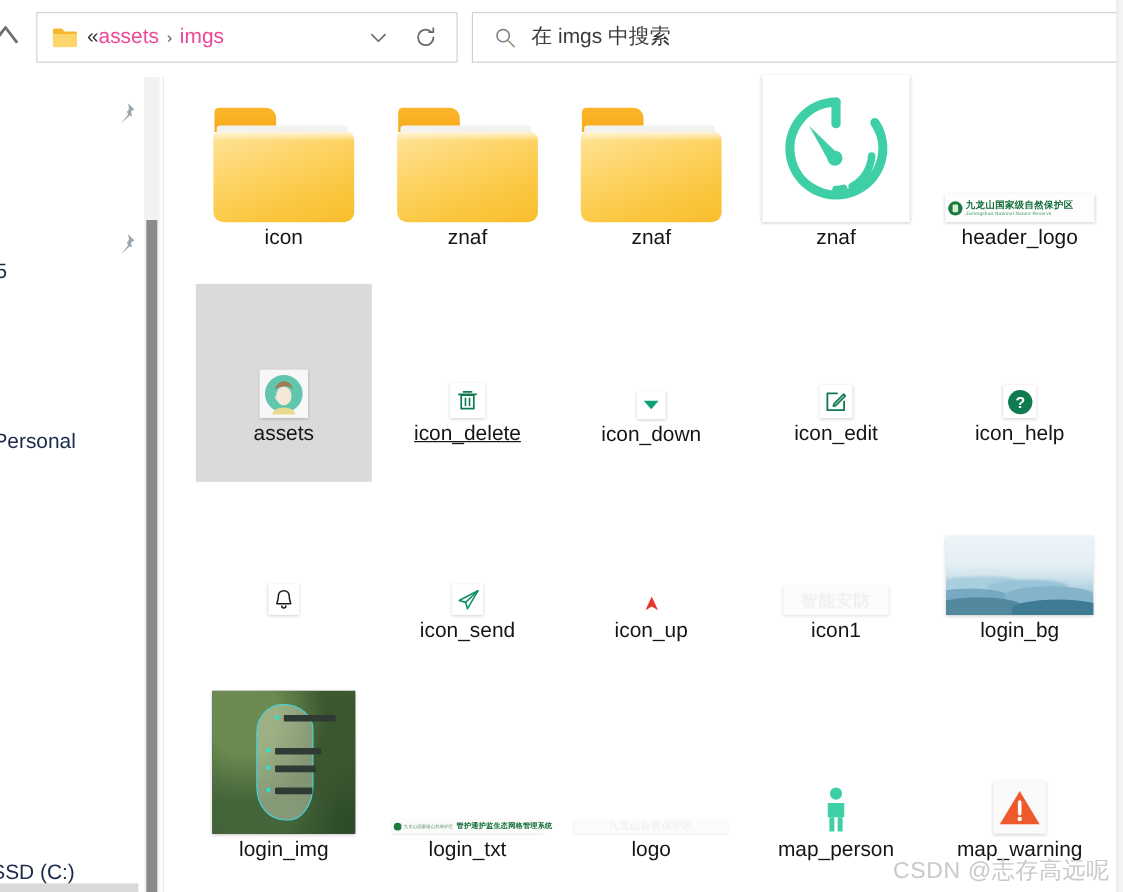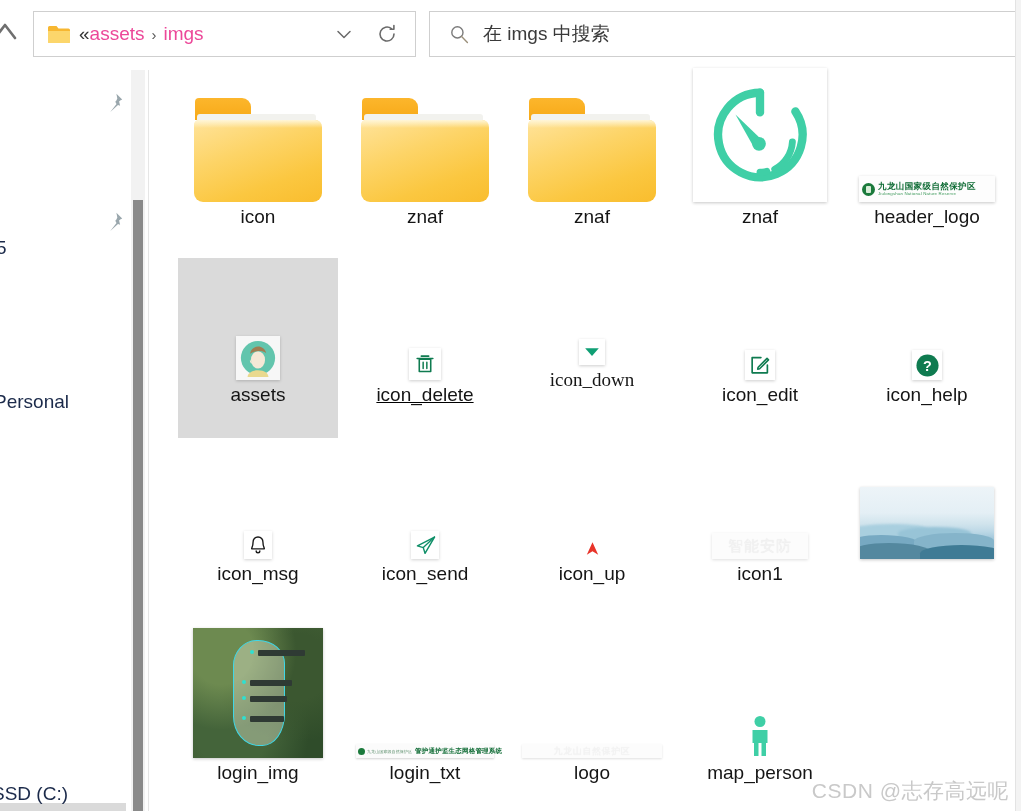--- a/index.html
+++ b/index.html
@@ -236,21 +236,21 @@
         <svg viewBox="0 0 26 26" width="24" height="24">
           <path d="M9 4.5h8M4.5 7h17" stroke="#0f7b50" stroke-width="1.7" stroke-linecap="round" fill="none"></path>
           <path d="M6.8 7.8h12.4v13.4H6.8z" fill="none" stroke="#0f7b50" stroke-width="1.7" stroke-linejoin="round"></path>
           <path d="M11 11v7M15 11v7" stroke="#0f7b50" stroke-width="1.6" stroke-linecap="round" fill="none"></path>
         </svg>
       </div>
     </div>
     <div class="item-label">icon_delete</div>
   </div>
 
-  <div class="grid-item" style="left:356px;top:177px;font-family:Liberation Serif, serif;">
+  <div class="grid-item" style="left:356px;top:193px;">
     <div class="thumb-wrap" style="height:118px;">
       <div style="width:26px;height:26px;background:#fff;box-shadow:0 1px 3px rgba(0,0,0,.2);display:flex;align-items:center;justify-content:center;">
         <svg viewBox="0 0 22 22" width="20" height="20">
           <path d="M3.5 7L11 15.5 18.5 7z" fill="#0f9f74"></path>
         </svg>
       </div>
     </div>
     <div class="item-label">icon_down</div>
   </div>
 
@@ -280,21 +280,20 @@
 
   <div class="grid-item" style="left:22px;top:371px;">
     <div class="thumb-wrap" style="height:118px;">
       <div style="width:28px;height:28px;background:#fff;box-shadow:0 1px 3px rgba(0,0,0,.18);display:flex;align-items:center;justify-content:center;">
         <svg viewBox="0 0 24 24" width="22" height="22">
           <path d="M12 3.3c-3.4 0-5.4 2.4-5.4 5.6 0 4.4-1.5 5.9-1.5 7.3h13.8c0-1.4-1.5-2.9-1.5-7.3 0-3.2-2-5.6-5.4-5.6z" fill="none" stroke="#1a1a1a" stroke-width="1.5" stroke-linejoin="round"></path>
           <path d="M10 18.5a2 2 0 004 0" fill="none" stroke="#1a1a1a" stroke-width="1.5" stroke-linecap="round"></path>
         </svg>
       </div>
     </div>
-    <div class="item-label">icon_msg</div>
   </div>
 
   <div class="grid-item" style="left:189px;top:371px;">
     <div class="thumb-wrap" style="height:118px;">
       <div style="width:28px;height:28px;background:#fff;box-shadow:0 1px 3px rgba(0,0,0,.18);display:flex;align-items:center;justify-content:center;">
         <svg viewBox="0 0 24 24" width="23" height="23">
           <path d="M21.4 3.2L3.6 12.4l6.1 1.8 1.8 6z" fill="none" stroke="#0f8f68" stroke-width="1.5" stroke-linejoin="round"></path>
           <path d="M21.4 3.2L9.7 14.2" fill="none" stroke="#0f8f68" stroke-width="1.4" stroke-linecap="round"></path>
         </svg>
       </div>
@@ -327,20 +326,21 @@
       <div class="imgthumb" style="width:134px;height:72px;overflow:hidden;position:relative;background:#eaf2f7;">
         <div style="position:absolute;inset:0;background:linear-gradient(#edf4f8 0%,#e4eff5 36%,#cfe3ec 52%,#bcd8e6 62%,#9cc4d8 74%,#7fb0c8 84%,#4e87a3 94%,#3c7894 100%);"></div>
         <div style="position:absolute;left:-10%;top:52%;width:60%;height:18%;background:#a9cfdf;border-radius:60% 40% 0 0;filter:blur(1px);"></div>
         <div style="position:absolute;left:28%;top:56%;width:55%;height:17%;background:#98c4d7;border-radius:50% 50% 0 0;filter:blur(1px);"></div>
         <div style="position:absolute;left:-8%;top:66%;width:52%;height:22%;background:#77a9c2;border-radius:46% 54% 0 0;filter:blur(.6px);"></div>
         <div style="position:absolute;left:40%;top:64%;width:60%;height:22%;background:#85b4ca;border-radius:52% 48% 0 0;filter:blur(.6px);"></div>
         <div style="position:absolute;left:-5%;top:78%;width:58%;height:24%;background:#54889f;border-radius:46% 54% 0 0;"></div>
         <div style="position:absolute;left:45%;top:80%;width:62%;height:24%;background:#3f7b95;border-radius:50% 50% 0 0;"></div>
       </div>
     </div>
+    <div class="item-label">login_bg</div>
   </div>
 
   <div class="grid-item" style="left:189px;top:550px;">
     <div class="thumb-wrap" style="height:138px;">
       <div style="width:138px;height:14px;background:#fbfbfb;box-shadow:0 1px 2px rgba(0,0,0,.18);display:flex;align-items:center;padding:0 2px;box-sizing:border-box;">
         <div style="width:7px;height:7px;border-radius:50%;background:#1b7a3c;flex:0 0 auto;"></div>
         <div style="margin-left:2px;font-size:4px;color:#5d8f6d;white-space:nowrap;letter-spacing:.1px;">九龙山国家级自然保护区</div>
         <div style="margin-left:3px;font-size:6.5px;color:#0e6b34;font-weight:bold;white-space:nowrap;letter-spacing:.2px;">管护通护监生态网格管理系统</div>
       </div>
     </div>
@@ -388,19 +388,31 @@
         <svg viewBox="0 0 24 42" width="24" height="42">
           <circle cx="12" cy="6.5" r="5.5" fill="#3fcfa6"></circle>
           <path d="M4.5 15h15v13h-15z" fill="#3fcfa6"></path>
           <path d="M6 28h4.5v13H6zM13.5 28H18v13h-4.5z" fill="#3fcfa6"></path>
         </svg>
       </div>
     </div>
     <div class="item-label">map_person</div>
   </div>
 
+  <div class="grid-item" style="left:691px;top:550px;">
+    <div class="thumb-wrap" style="height:138px;">
+      <div style="width:48px;height:48px;background:#fafafa;box-shadow:0 1px 3px rgba(0,0,0,.18);display:flex;align-items:center;justify-content:center;">
+        <svg viewBox="0 0 44 44" width="42" height="42">
+          <path d="M22 6.5L41 38H3z" fill="#ef5a2c"></path>
+          <path d="M22 17v11" stroke="#ffffff" stroke-width="3.4" stroke-linecap="round"></path>
+          <circle cx="22" cy="33" r="2.1" fill="#ffffff"></circle>
+        </svg>
+      </div>
+    </div>
+    <div class="item-label">map_warning</div>
+  </div>
 
 </div>
 
 <div id="right-edge"></div>
 <div id="right-edge-line"></div>
 
 <div id="watermark">CSDN @志存高远呢</div>
 
 </body></html>

